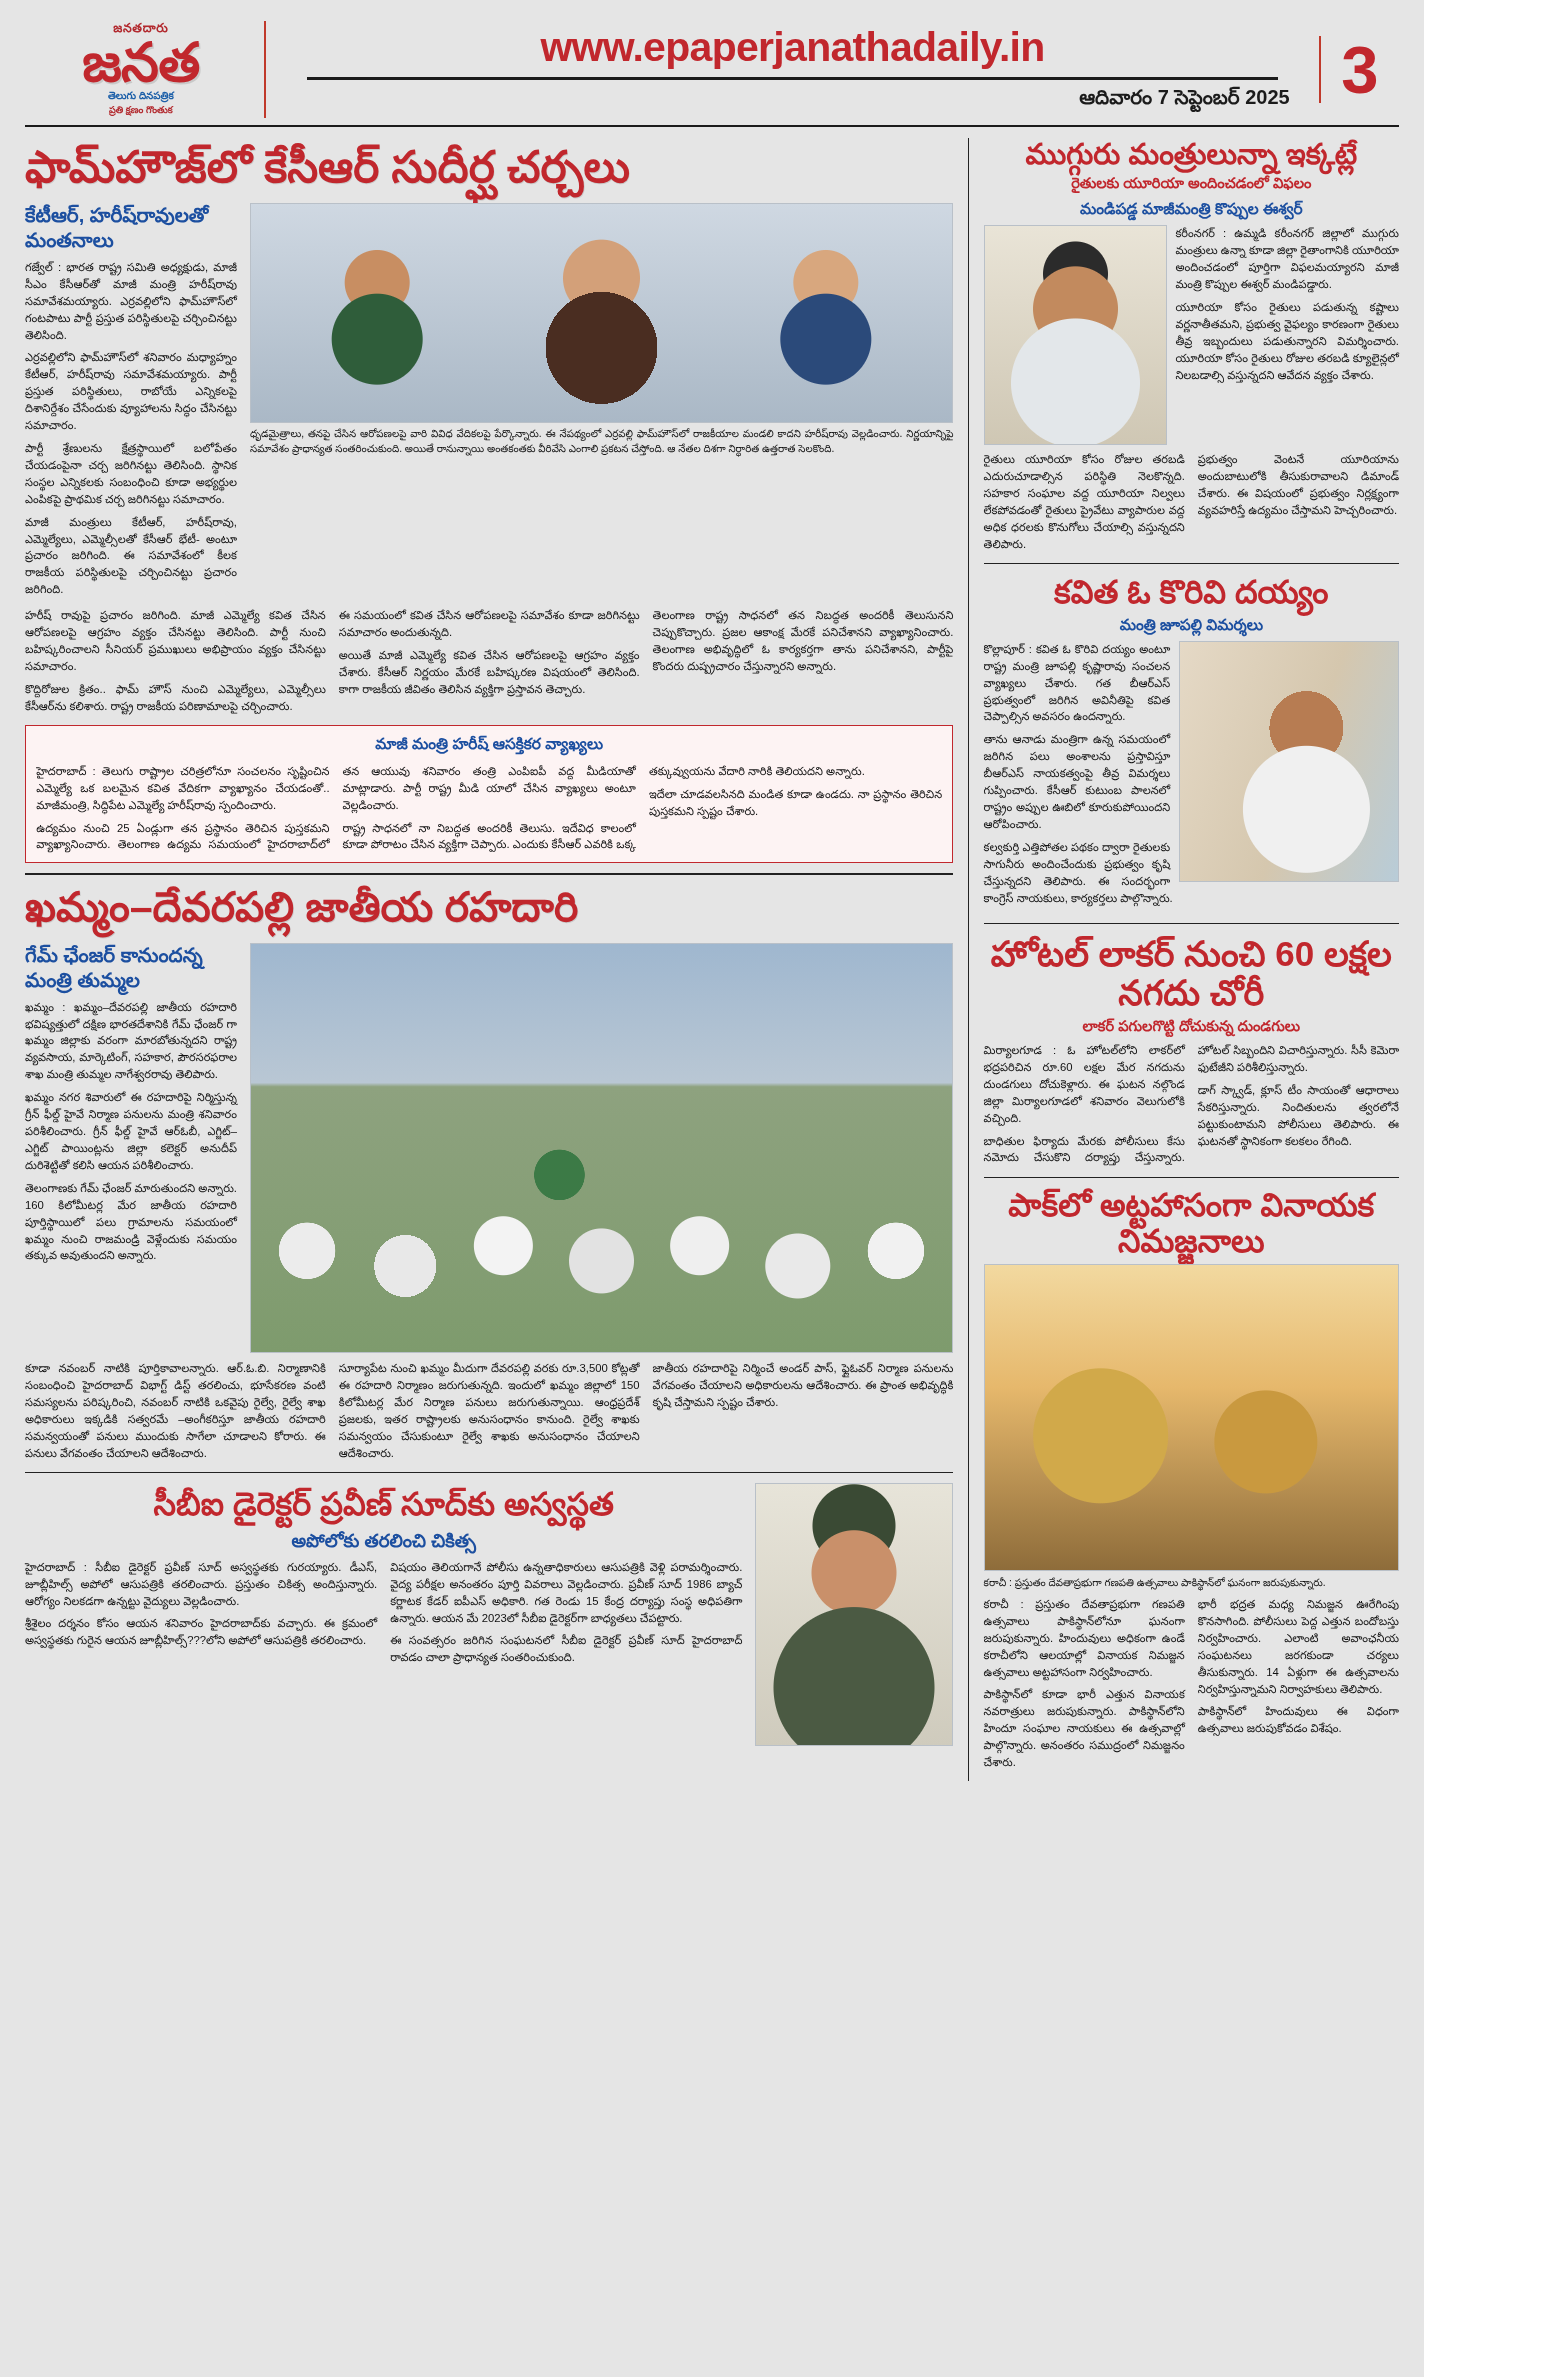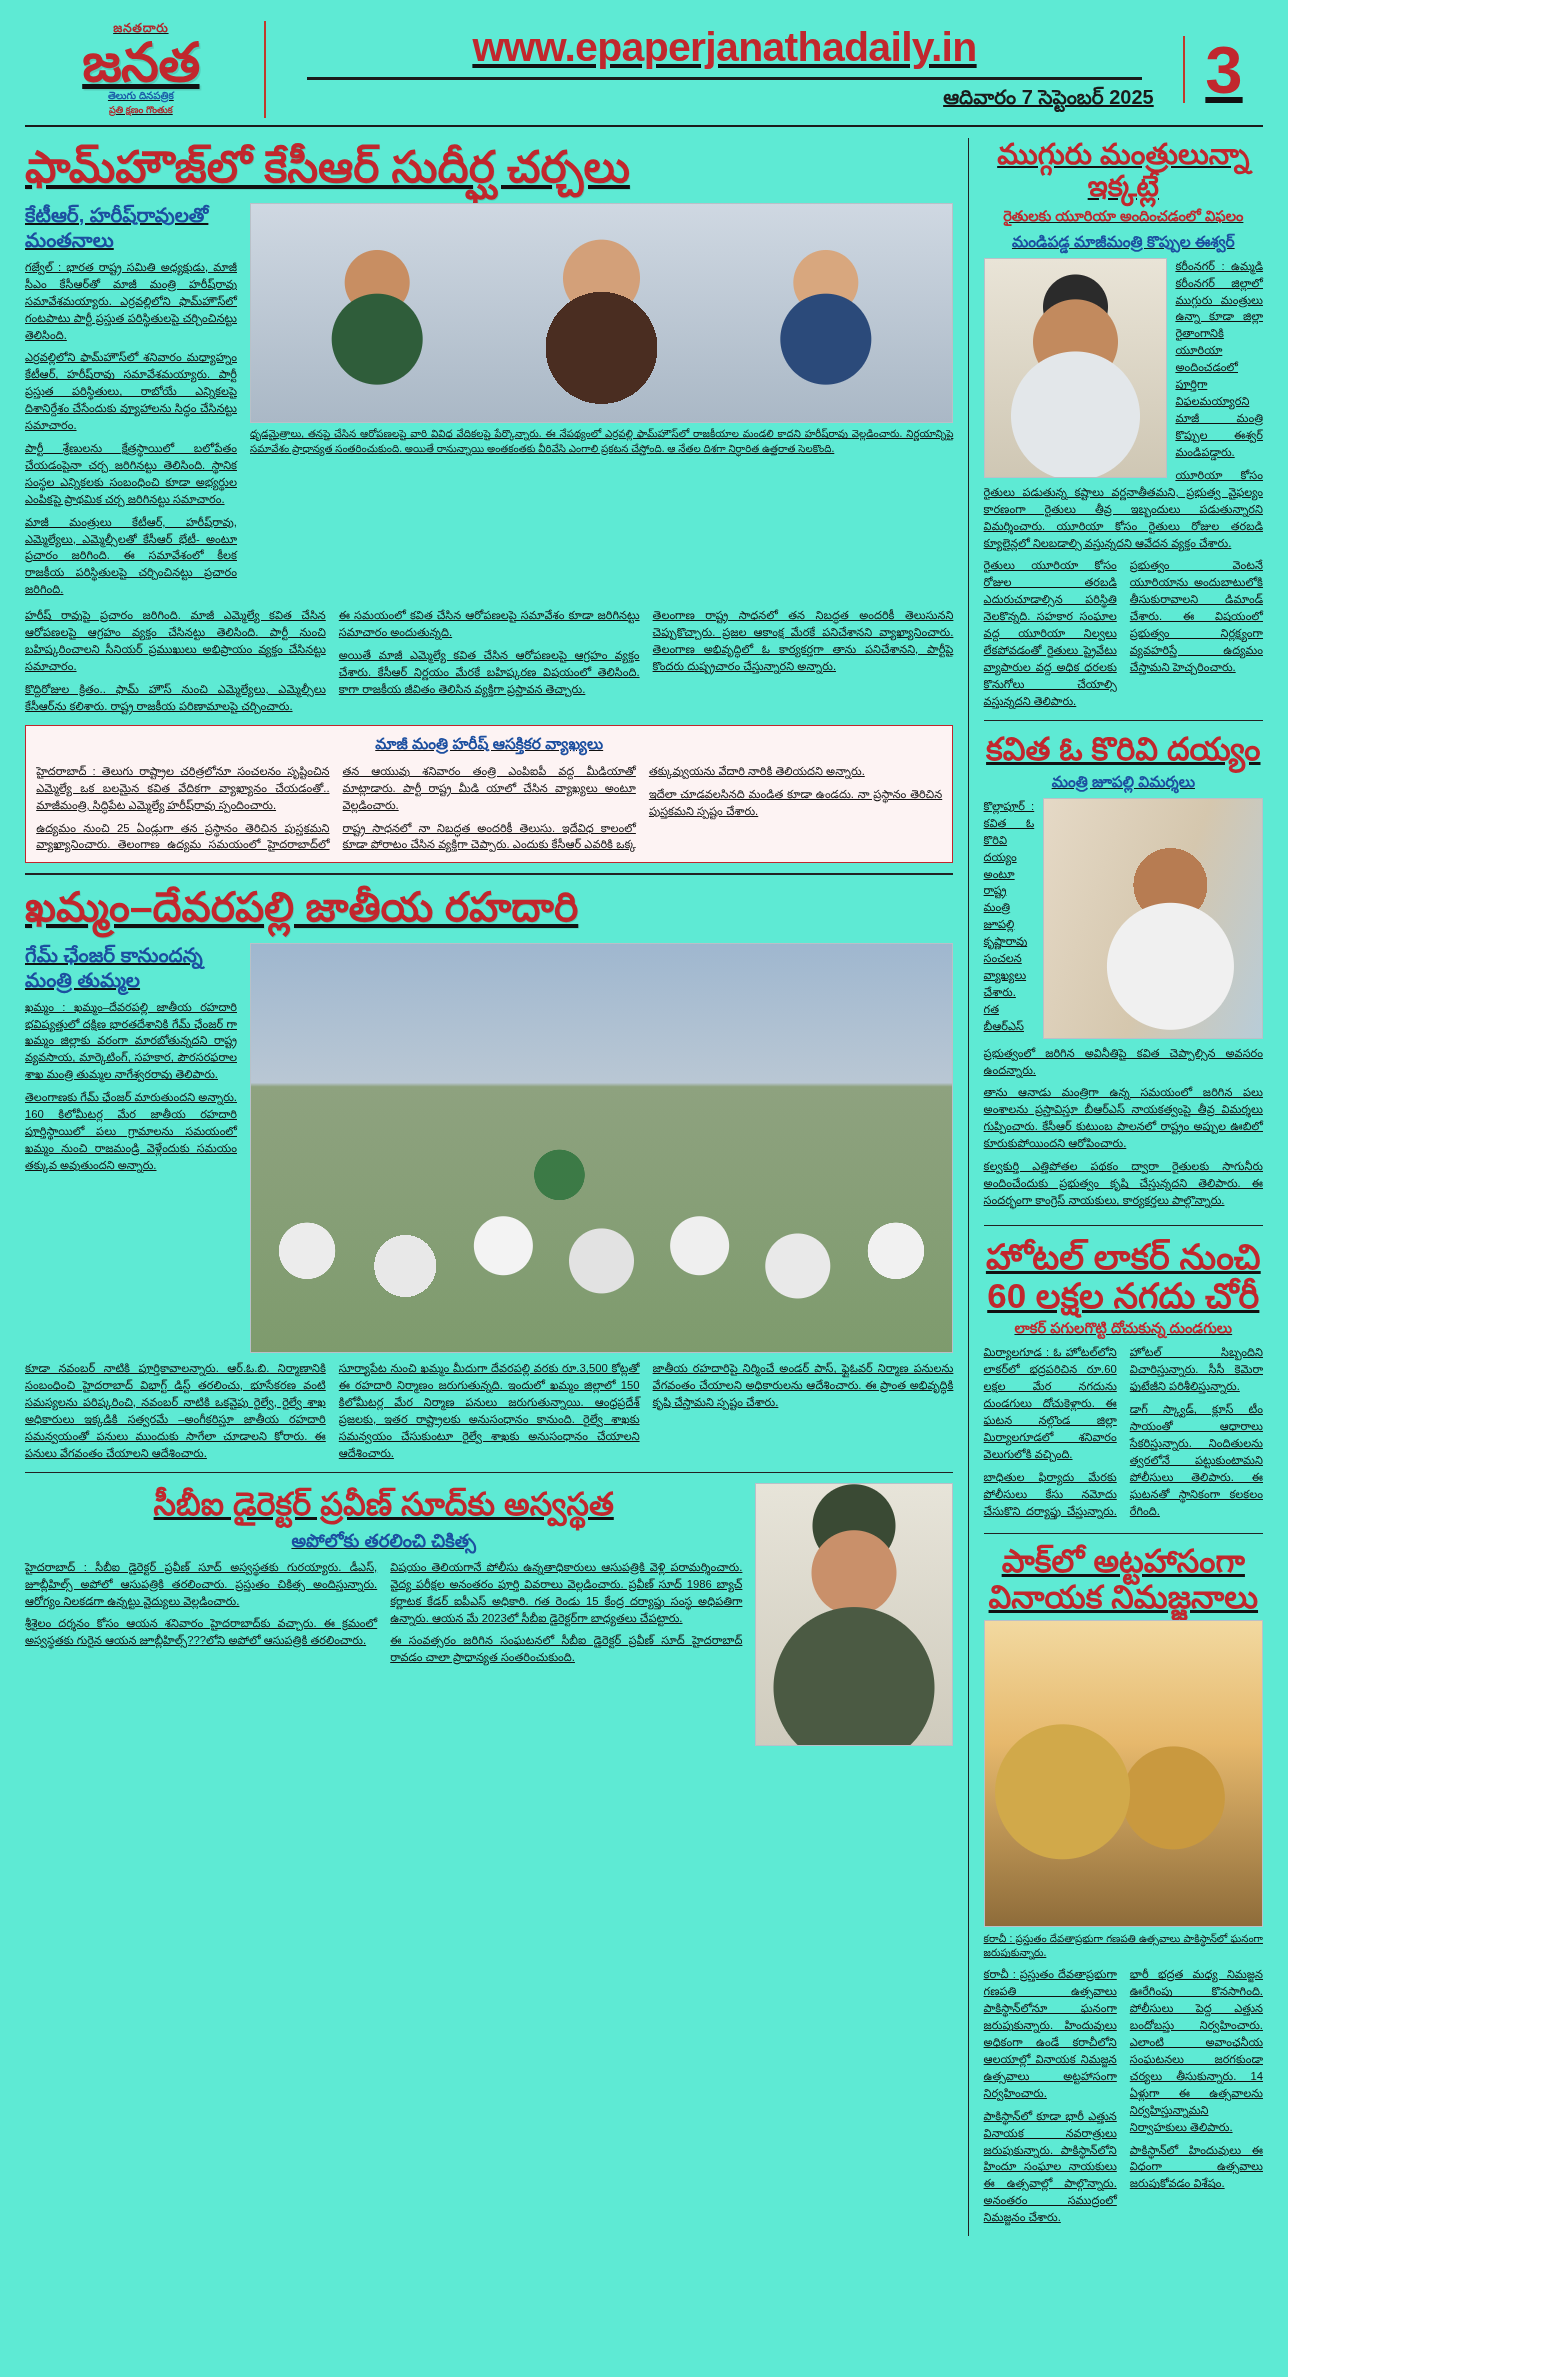--- a/index.html
+++ b/index.html
@@ -4,26 +4,25 @@
 <style>
   * { box-sizing: border-box; }
   html, body { margin:0; padding:0; }
   body {
     width: 1556px;
     background: #ffffff;
     font-family: "Liberation Sans", sans-serif;
     color: #111;
   }
   .page {
-    width: 1288px;
+    width: 1424px;
     min-height: 2377px;
-    background: #5eead4;
+    background: #e5e5e5;
     padding: 20.5px 25px 17.6px 25px;
     position: relative;
-    text-decoration: underline;
   }
 
   
   .masthead {
     display: flex;
     align-items: center;
     border-bottom: 2.9px solid #1b1b1b;
     padding-bottom: 7.3px;
     margin-bottom: 4.4px;
   }
@@ -371,20 +370,21 @@
 
       <div class="rule-dark"></div>
 
       <div class="story">
         <div class="headline-main" style="font-size:41px;">ఖమ్మం–దేవరపల్లి జాతీయ రహదారి</div>
 
         <div style="display:flex; gap:13px;">
           <div style="flex:0 0 212px;">
             <div class="kicker-blue">గేమ్ ఛేంజర్ కానుందన్న మంత్రి తుమ్మల</div>
             <p class="t">ఖమ్మం : ఖమ్మం–దేవరపల్లి జాతీయ రహదారి భవిష్యత్తులో దక్షిణ భారతదేశానికి గేమ్ ఛేంజర్ గా ఖమ్మం జిల్లాకు వరంగా మారబోతున్నదని రాష్ట్ర వ్యవసాయ, మార్కెటింగ్, సహకార, పౌరసరఫరాల శాఖ మంత్రి తుమ్మల నాగేశ్వరరావు తెలిపారు.</p>
+            <p class="t">ఖమ్మం నగర శివారులో ఈ రహదారిపై నిర్మిస్తున్న గ్రీన్ ఫీల్డ్ హైవే నిర్మాణ పనులను మంత్రి శనివారం పరిశీలించారు. గ్రీన్ ఫీల్డ్ హైవే ఆర్‌ఓబీ, ఎగ్జిట్– ఎగ్జిట్ పాయింట్లను జిల్లా కలెక్టర్ అనుదీప్ దురిశెట్టితో కలిసి ఆయన పరిశీలించారు.</p>
             <p class="t">తెలంగాణకు గేమ్ ఛేంజర్ మారుతుందని అన్నారు. 160 కిలోమీటర్ల మేర జాతీయ రహదారి పూర్తిస్థాయిలో పలు గ్రామాలను సమయంలో ఖమ్మం నుంచి రాజమండ్రి వెళ్లేందుకు సమయం తక్కువ అవుతుందని అన్నారు.</p>
           </div>
           <div style="flex:1 1 auto;">
             <div class="photo ph-crowd"></div>
           </div>
         </div>
 
         <div class="body-cols-3" style="margin-top:7.3px;">
           <p class="t">కూడా నవంబర్ నాటికి పూర్తికావాలన్నారు. ఆర్.ఓ.బి. నిర్మాణానికి సంబంధించి హైదరాబాద్ విభాగ్ట్ డిస్ట్ తరలించు, భూసేకరణ వంటి సమస్యలను పరిష్కరించి, నవంబర్ నాటికి ఒకవైపు రైల్వే, రైల్వే శాఖ అధికారులు ఇక్కడికి సత్వరమే –అంగీకరిస్తూ జాతీయ రహదారి సమన్వయంతో పనులు ముందుకు సాగేలా చూడాలని కోరారు. ఈ పనులు వేగవంతం చేయాలని ఆదేశించారు.</p>
           <p class="t">సూర్యాపేట నుంచి ఖమ్మం మీదుగా దేవరపల్లి వరకు రూ.3,500 కోట్లతో ఈ రహదారి నిర్మాణం జరుగుతున్నది. ఇందులో ఖమ్మం జిల్లాలో 150 కిలోమీటర్ల మేర నిర్మాణ పనులు జరుగుతున్నాయి. ఆంధ్రప్రదేశ్ ప్రజలకు, ఇతర రాష్ట్రాలకు అనుసంధానం కానుంది. రైల్వే శాఖకు సమన్వయం చేసుకుంటూ రైల్వే శాఖకు అనుసంధానం చేయాలని ఆదేశించారు.</p>

